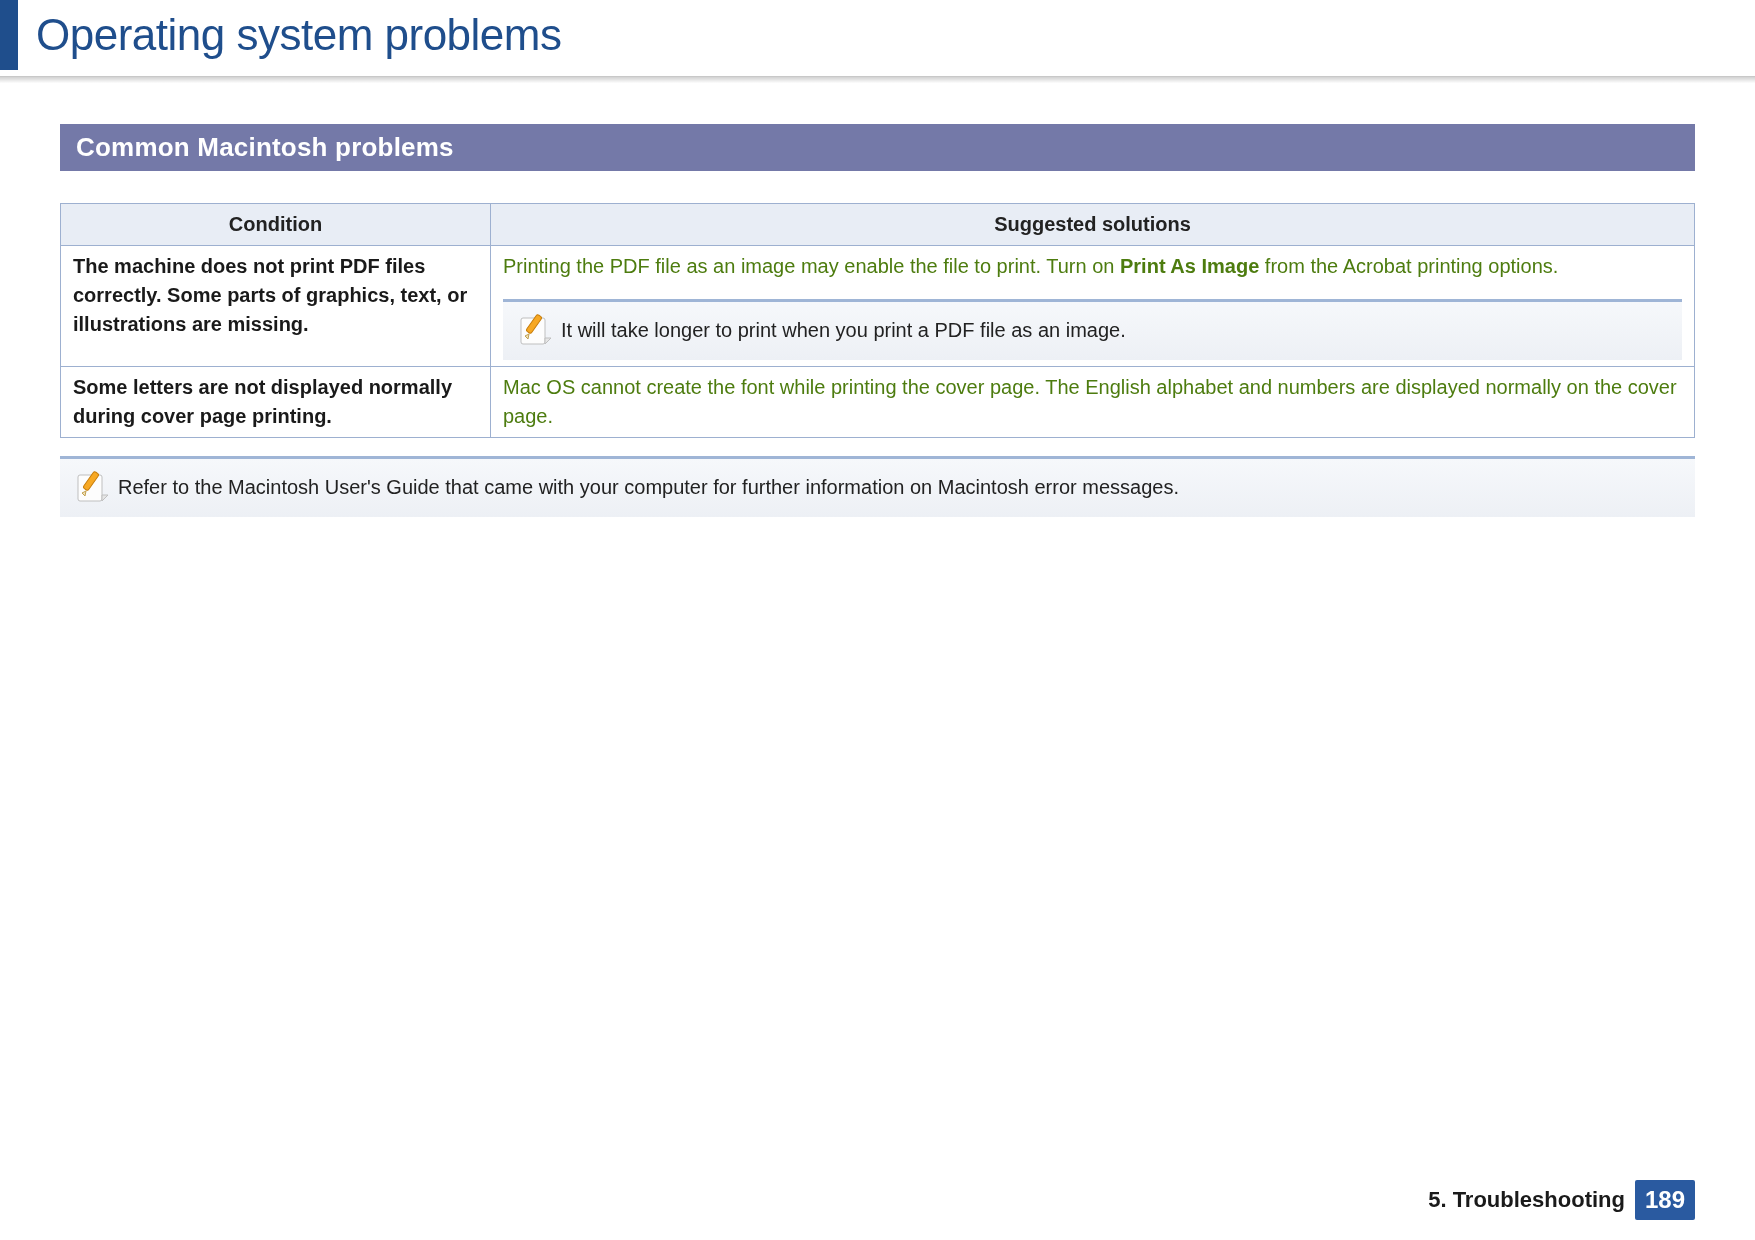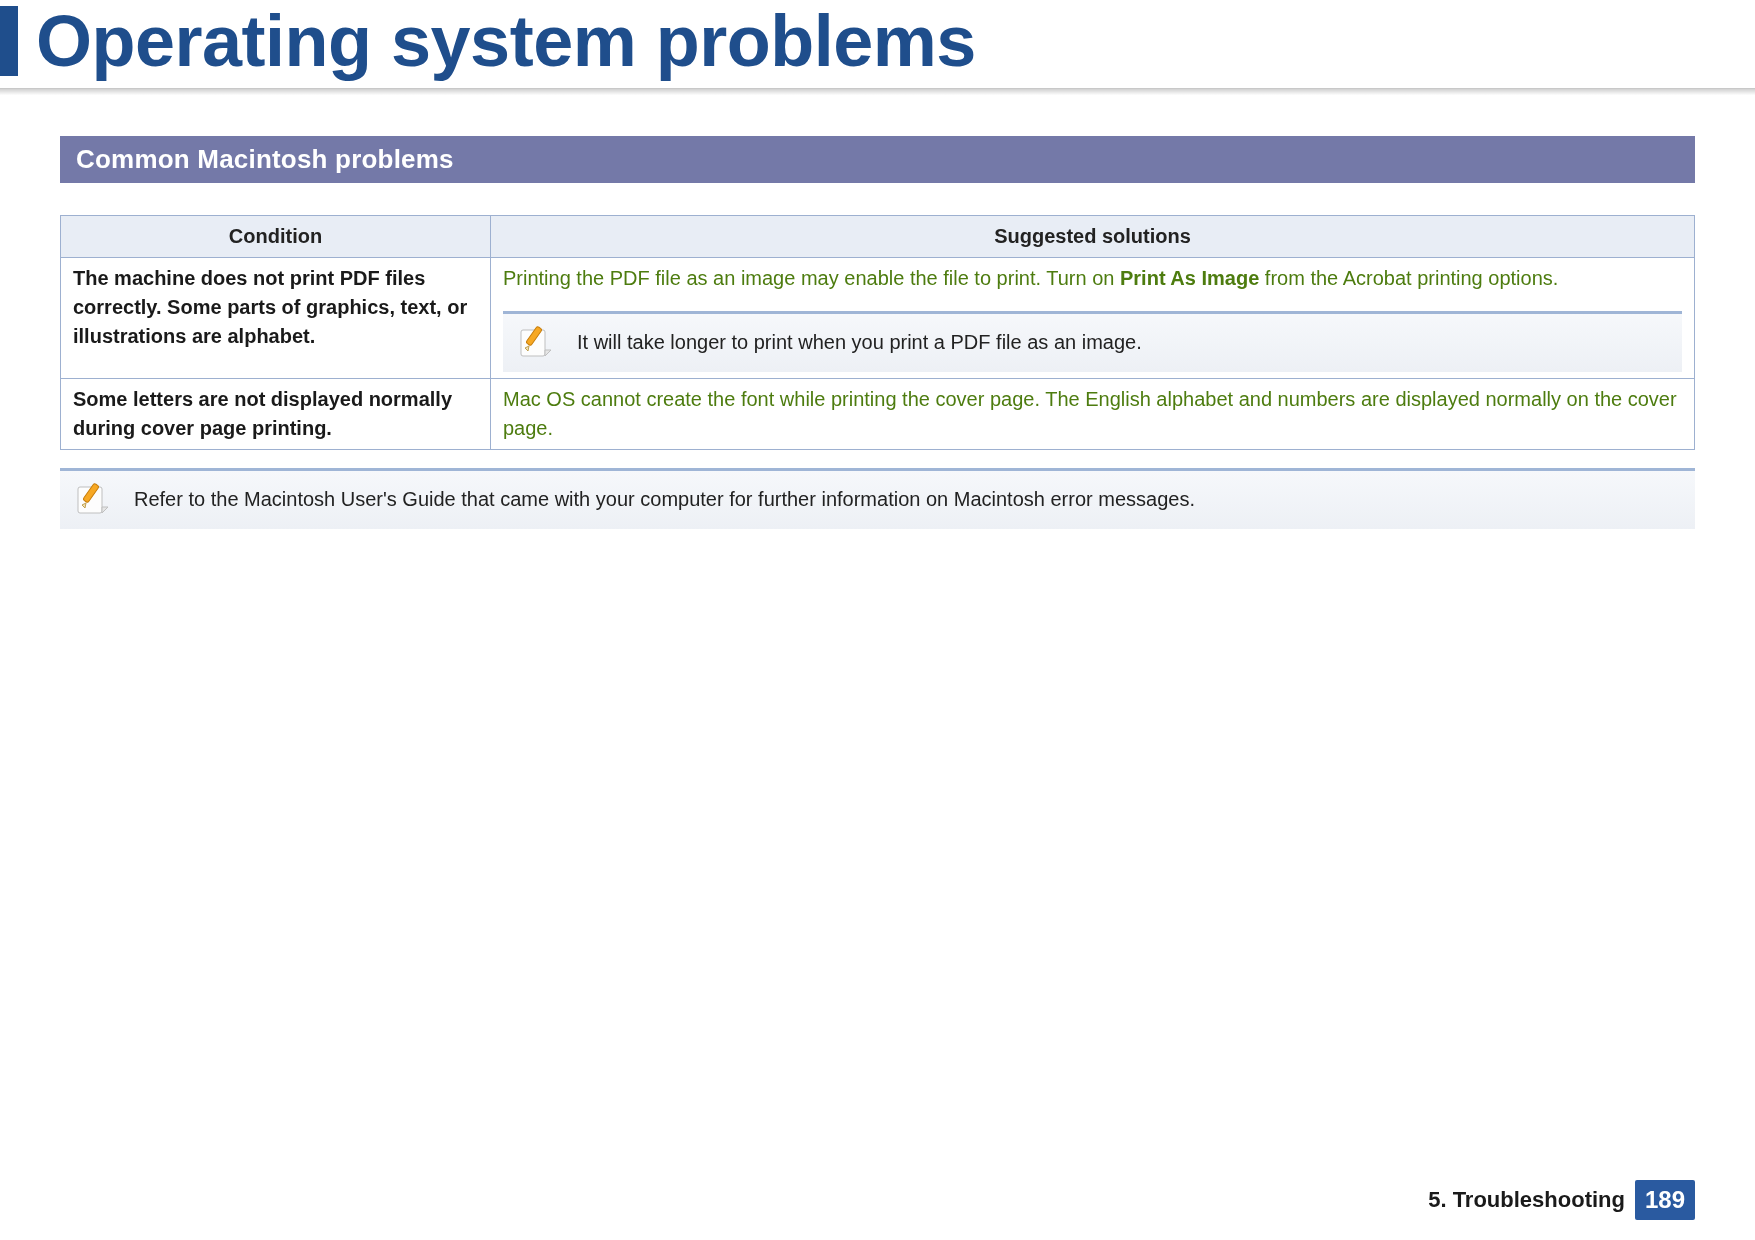--- a/index.html
+++ b/index.html
@@ -31,22 +31,22 @@
     display: flex;
     align-items: center;
   }
   .title-accent {
     width: 18px;
     height: 70px;
     background: var(--blue-dark);
     margin-right: 18px;
   }
   .title-text {
-    font-size: 72px;
-    font-weight: 700;
+    font-size: 44px;
+    font-weight: 400;
     color: var(--blue-dark);
     letter-spacing: -0.5px;
   }
   .title-rule {
     margin-top: 6px;
     height: 8px;
     background: linear-gradient(to bottom, rgba(0,0,0,0.18), rgba(0,0,0,0) 90%);
     border-top: 1px solid #c8c8c8;
   }
 
@@ -96,21 +96,21 @@
   .bold-inline { font-weight: 700; }
 
   
   .note-box {
     margin-top: 18px;
     border-top: 3px solid var(--note-border-top);
     background: linear-gradient(to bottom, #f6f8fb 0%, #edf0f5 100%);
     display: flex;
     align-items: center;
     padding: 10px 14px 12px 14px;
-    gap: 24px;
+    gap: 8px;
   }
   .note-box.standalone {
   }
   .note-icon {
     flex: 0 0 auto;
     width: 36px;
     height: 36px;
   }
   .note-text {
     font-size: 20px;
@@ -161,21 +161,21 @@
       <col>
     </colgroup>
     <thead>
       <tr>
         <th>Condition</th>
         <th>Suggested solutions</th>
       </tr>
     </thead>
     <tbody>
       <tr>
-        <td class="cond-cell">The machine does not print PDF files correctly. Some parts of graphics, text, or illustrations are alphabet.</td>
+        <td class="cond-cell">The machine does not print PDF files correctly. Some parts of graphics, text, or illustrations are missing.</td>
         <td class="sol-cell">
           <span class="sol-text"><span>Printing the PDF file as an image may enable the file to print. Turn on </span><span class="bold-inline">Print As Image</span><span> from the Acrobat printing options.</span></span>
           <div class="note-box">
             <span class="note-icon">
               <svg viewBox="0 0 36 36" width="36" height="36">
                 <rect x="4" y="6" width="24" height="26" rx="2" fill="#fdfdfd" stroke="#bfbfbf"></rect>
                 <path d="M28 32 l0 -6 l6 0 z" fill="#e6e6e6" stroke="#bfbfbf"></path>
                 <rect x="14" y="2" width="6" height="20" rx="2" transform="rotate(35 17 12)" fill="#f7a823" stroke="#c77d0a"></rect>
                 <path d="M8 24 l4 -2 l-1 5 z" fill="#f2e2b8" stroke="#c0a050"></path>
               </svg>

